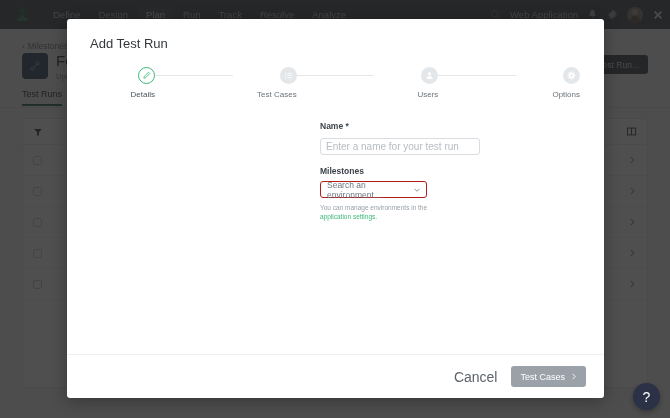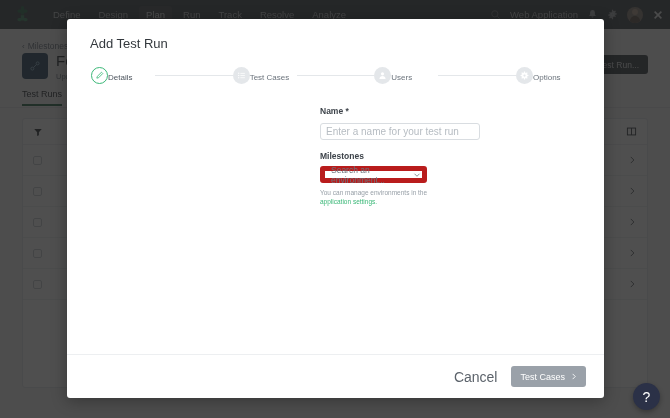--- a/index.html
+++ b/index.html
@@ -129,21 +129,21 @@
     font-size: 13px; color: #33383d; font-weight: 400;
     padding: 17px 0 0 23px;
   }
 
   
   .stepper {
     display: flex; align-items: flex-start;
     padding: 16px 24px 0 24px;
   }
   .step {
-    display: flex; align-items: flex-start;
+    display: flex; flex-direction: column; align-items: flex-end;
     width: 64px; flex: 0 0 auto;
   }
   .step-circle {
     width: 17px; height: 17px; border-radius: 50%;
     display: flex; align-items: center; justify-content: center;
     background: #e4e7ea; color: #ffffff;
   }
   .step.active .step-circle {
     background: #ffffff; border: 1.6px solid #3bb878; color: #3bb878;
   }
@@ -165,21 +165,21 @@
   .txt-input {
     width: 160px; height: 17px;
     border: 1px solid #d9dde1; border-radius: 3px;
     font-size: 10px; color: #33383d; padding: 0 5px;
     outline: none; background: #fff;
   }
   .txt-input::placeholder { color: #b6bcc2; }
   .sel-wrap { position: relative; width: 107px; }
   .sel-input {
     width: 107px; height: 17px;
-    border: 5px solid #b91c1c; border-radius: 3px;
+    border: 1px solid #b91c1c; border-radius: 3px;
     font-size: 8.5px; color: #6e767e; padding: 0 16px 0 6px;
     display: flex; align-items: center; background:#fff; cursor: pointer;
   }
   .sel-chev {
     position: absolute; right: 6px; top: 5px;
     width: 8px; height: 8px; pointer-events:none;
   }
   .hint {
     font-size: 6.5px; color: #98a0a8; line-height: 9px; margin-top: 5px;
     width: 120px;

